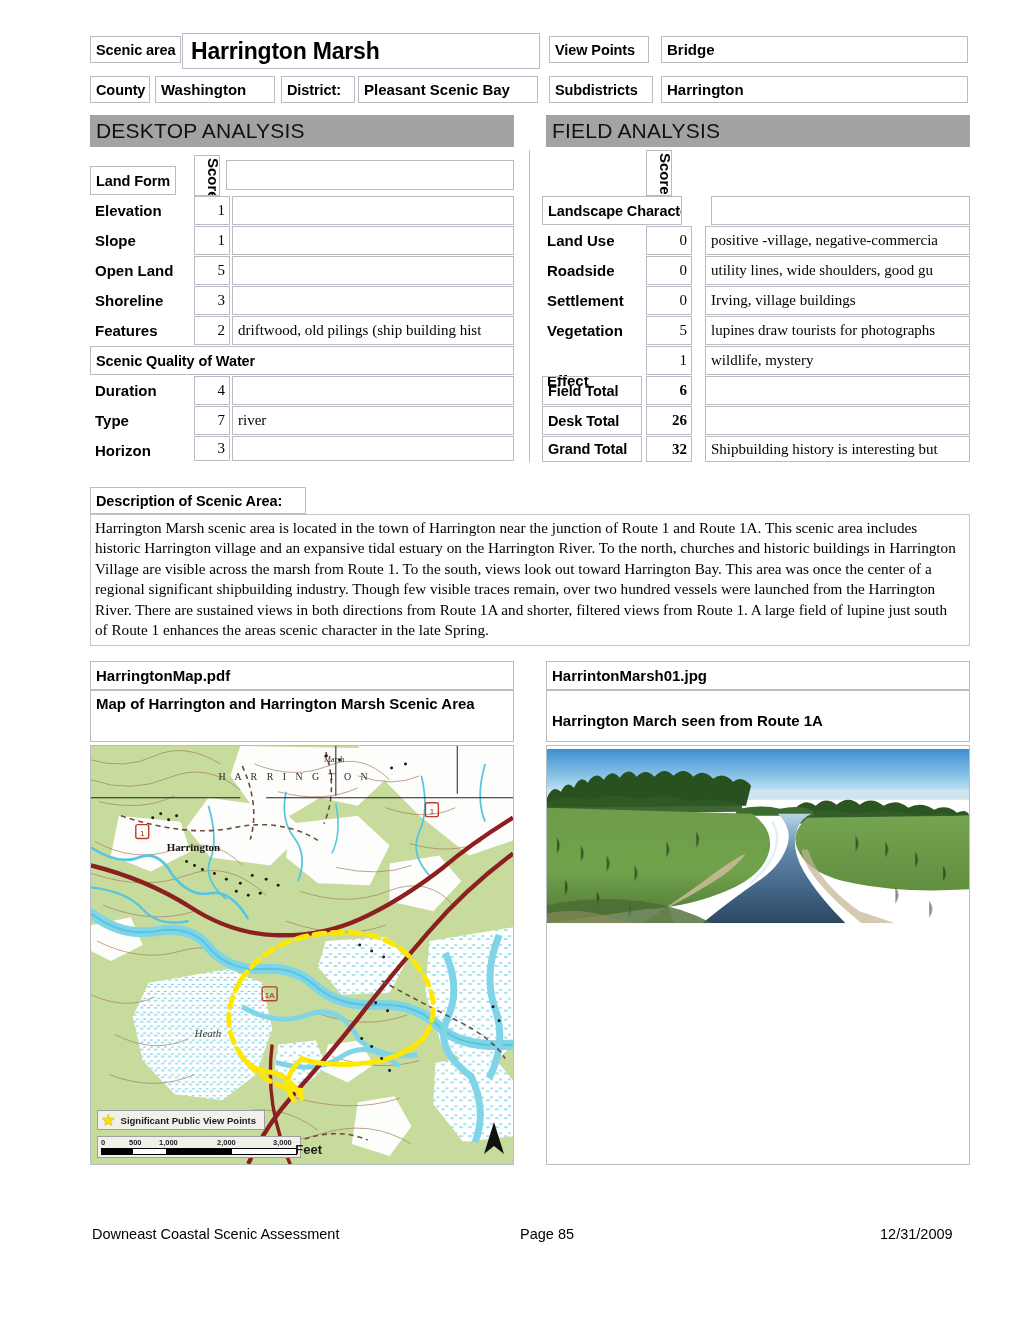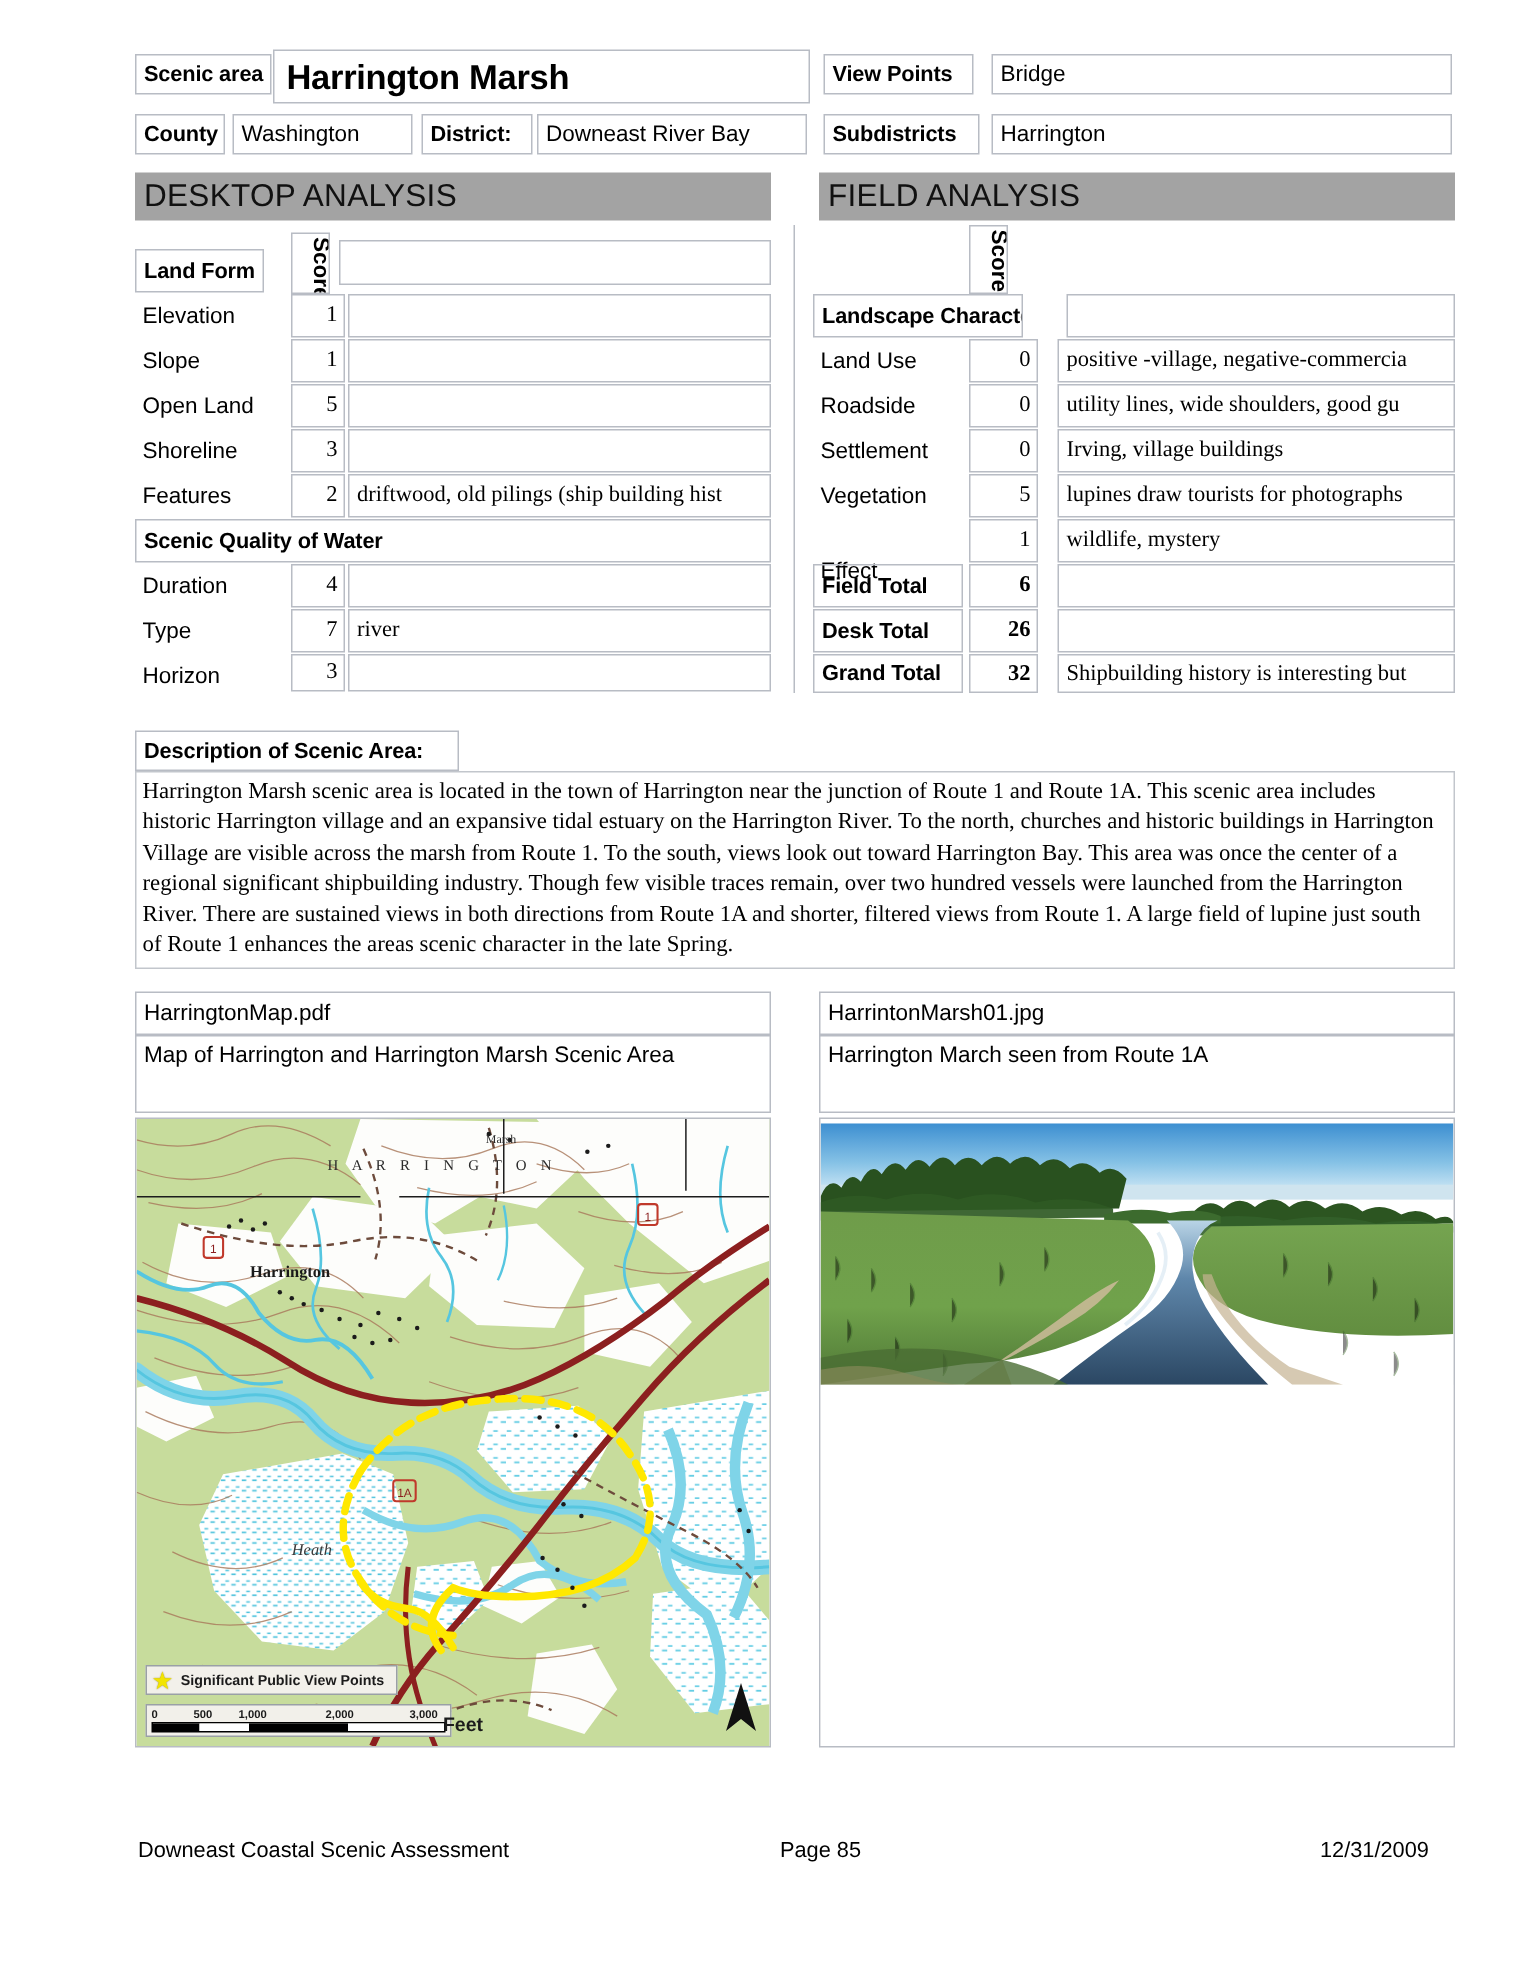--- a/index.html
+++ b/index.html
@@ -34,20 +34,21 @@
   }
   .lbl-bold {
     font-weight: bold;
     font-size: 14.5px;
     padding-left: 5px;
     letter-spacing: -0.1px;
   }
   .lbl-plain {
     font-size: 15px;
     padding-left: 5px;
+    font-weight: bold;
   }
   .val-serif {
     font-family: "Liberation Serif", serif;
     font-size: 15px;
     padding-left: 5px;
   }
   .val-serif-r {
     font-family: "Liberation Serif", serif;
     font-size: 15px;
     justify-content: flex-end;
@@ -193,21 +194,21 @@
   <div class="bx lbl-bold" style="left:549px; top:36px; width:100px; height:27px;">View Points</div>
 
   <div class="bx lbl-plain" style="left:661px; top:36px; width:307px; height:27px;">Bridge</div>
 
   <div class="bx lbl-bold" style="left:90px; top:76px; width:60px; height:27px;">County</div>
 
   <div class="bx lbl-plain" style="left:155px; top:76px; width:120px; height:27px;">Washington</div>
 
   <div class="bx lbl-bold" style="left:281px; top:76px; width:74px; height:27px;">District:</div>
 
-  <div class="bx lbl-plain" style="left:358px; top:76px; width:180px; height:27px;">Downeast River Bay</div>
+  <div class="bx lbl-plain" style="left:358px; top:76px; width:180px; height:27px;">Pleasant Scenic Bay</div>
 
   <div class="bx lbl-bold" style="left:549px; top:76px; width:104px; height:27px;">Subdistricts</div>
 
   <div class="bx lbl-plain" style="left:661px; top:76px; width:307px; height:27px;">Harrington</div>
 
   <div class="banner" style="left:90px; top:115px; width:424px; height:32px;">DESKTOP ANALYSIS</div>
 
   <div class="banner" style="left:546px; top:115px; width:424px; height:32px;">FIELD ANALYSIS</div>
 
   <div class="score-rot" style="left:194px; top:155px; width:26px; height:41px;">
@@ -293,21 +294,21 @@
   <div class="bx val-serif" style="left:705px; top:436px; width:265px; height:26px;">Shipbuilding history is interesting but</div>
 
   <div class="bx lbl-bold" style="left:90px; top:487px; width:216px; height:27px;">Description of Scenic Area:</div>
 
   <div id="desc-body" style="left:90px; top:514px; width:880px; height:132px;">Harrington Marsh scenic area is located in the town of Harrington near the junction of Route 1 and Route 1A. This scenic area includes historic Harrington village and an expansive tidal estuary on the Harrington River. To the north, churches and historic buildings in Harrington Village are visible across the marsh from Route 1. To the south, views look out toward Harrington Bay. This area was once the center of a regional significant shipbuilding industry. Though few visible traces remain, over two hundred vessels were launched from the Harrington River. There are sustained views in both directions from Route 1A and shorter, filtered views from Route 1. A large field of lupine just south of Route 1 enhances the areas scenic character in the late Spring.</div>
 
   <div class="bx lbl-plain" style="left:90px; top:661px; width:424px; height:29px;">HarringtonMap.pdf</div>
   <div class="bx lbl-plain" style="left:90px; top:690px; width:424px; height:52px; align-items:flex-start; padding-top:4px;">Map of Harrington and Harrington Marsh Scenic Area</div>
 
   <div class="bx lbl-plain" style="left:546px; top:661px; width:424px; height:29px;">HarrintonMarsh01.jpg</div>
-  <div class="bx lbl-plain" style="left:546px; top:690px; width:424px; height:52px; align-items:flex-start; padding-top:4px;">Harrington March seen from Route 1A</div>
+  <div class="bx lbl-plain" style="left:546px; top:690px; width:424px; height:52px; align-items:flex-start; padding-top:21px;">Harrington March seen from Route 1A</div>
 
   <div class="media-frame" style="left:90px; top:745px; width:424px; height:420px;">
     <div class="map-art">
 
       <svg class="map-svg" viewBox="0 0 424 420" preserveAspectRatio="none">
         <defs>
           <pattern id="marshpat" width="7" height="7" patternUnits="userSpaceOnUse">
             <rect width="7" height="7" fill="#ffffff"></rect>
             <path d="M0.5 4 h3" stroke="#4fc3dd" stroke-width="1.1" fill="none"></path>
             <path d="M3.5 1.5 h2.5" stroke="#4fc3dd" stroke-width="1" fill="none"></path>

